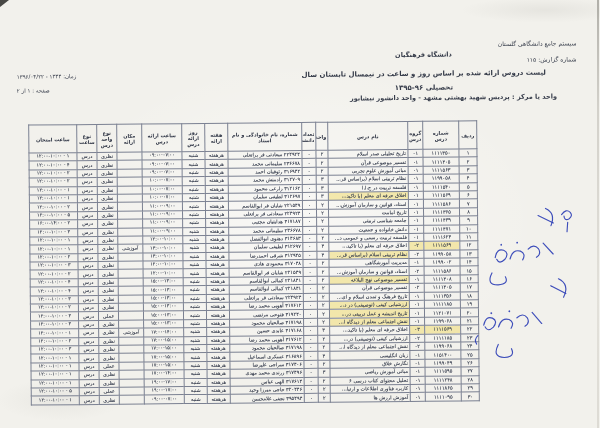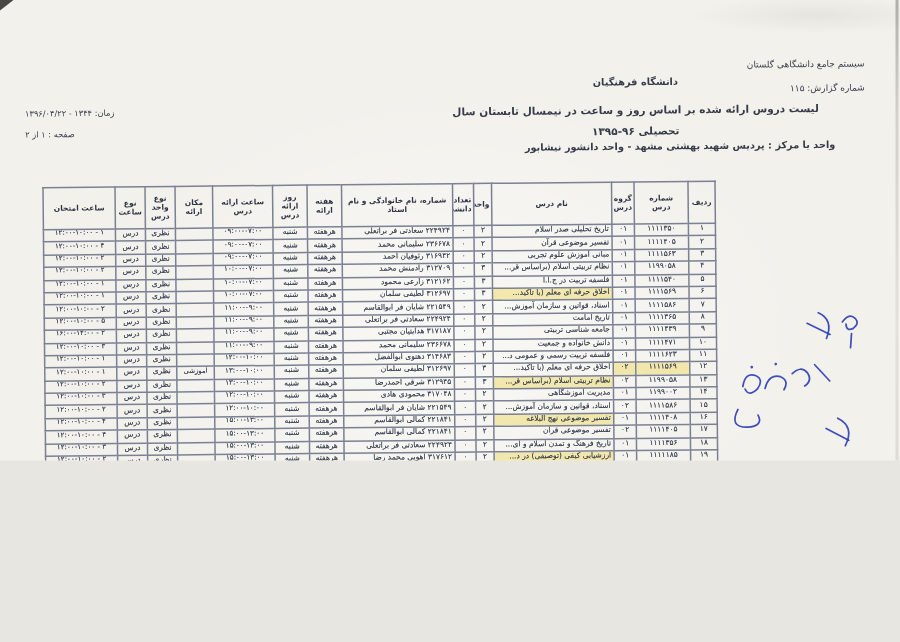--- a/index.html
+++ b/index.html
@@ -2,21 +2,21 @@
 <html lang="fa" dir="rtl"><head>
 <meta charset="utf-8">
 <style>
   html,body{margin:0;padding:0;}
   body{
     width:600px;height:428px;overflow:hidden;
     background:#e8e6e1;
     font-family:"DejaVu Sans",sans-serif;
   }
   .sheet{
-    position:relative;width:600px;height:307px;overflow:hidden;
+    position:relative;width:600px;height:428px;overflow:hidden;
     background:
       radial-gradient(ellipse 120px 18px at 545px 10px, rgba(120,118,110,0.10), transparent 70%),
       radial-gradient(ellipse 90px 30px at 60px 400px, rgba(120,118,110,0.08), transparent 70%),
       radial-gradient(ellipse 300px 200px at 300px 220px, rgba(255,255,255,0.5), transparent 80%),
       #f2f1ec;
     color:#353b49;
   }
   .tilt{position:absolute;inset:0;transform:rotate(-0.55deg);transform-origin:300px 210px;}
 
   

